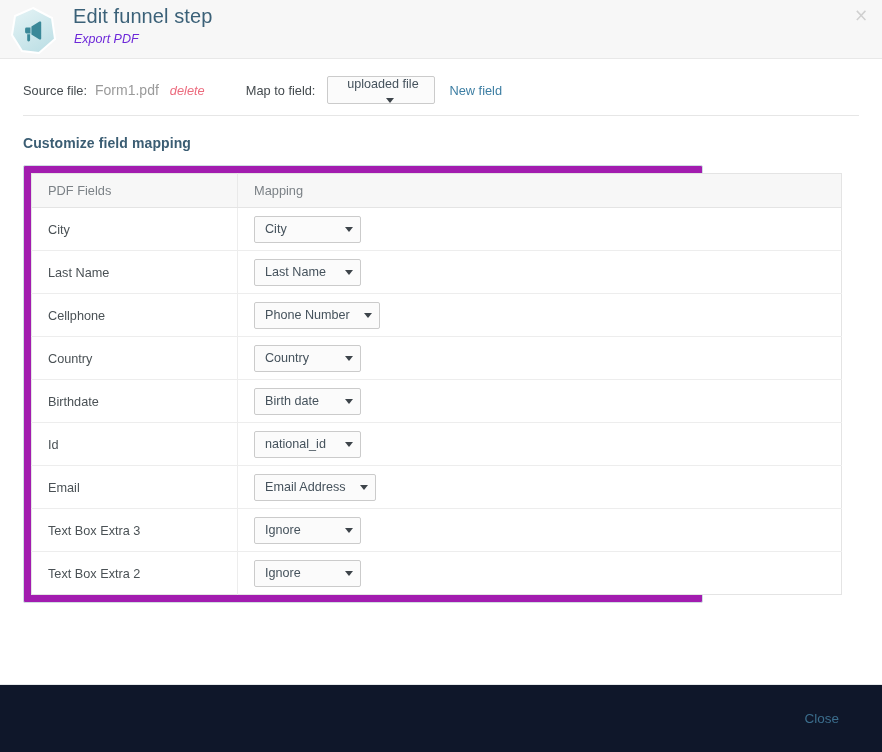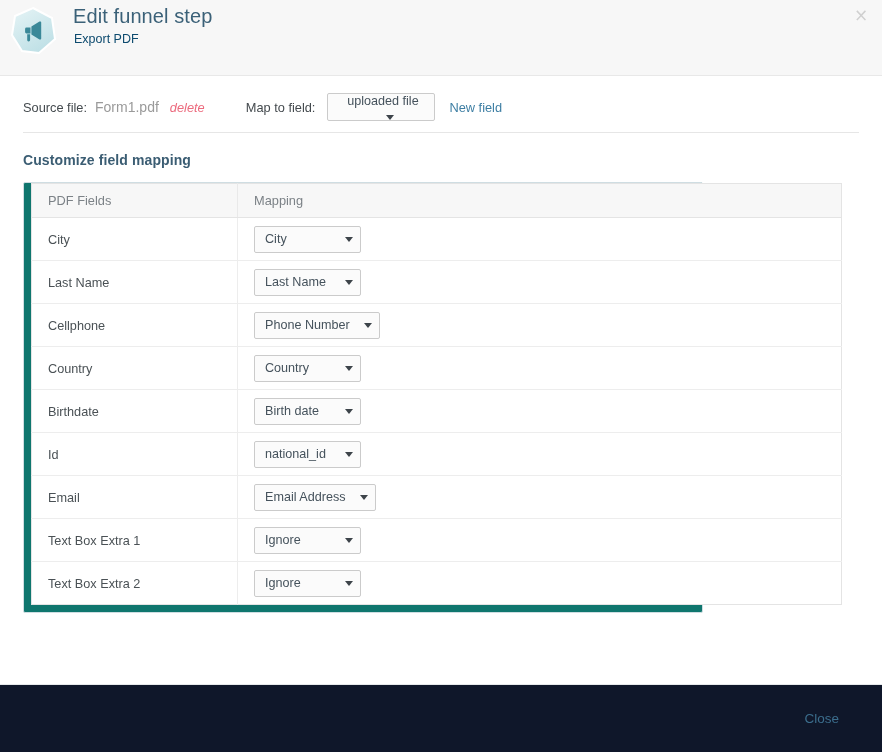--- a/index.html
+++ b/index.html
@@ -15,21 +15,21 @@
     position: relative;
     width: 882px;
     height: 752px;
     background: #ffffff;
     overflow: hidden;
   }
 
   
   .modal-header {
     position: relative;
-    height: 76px;
+    height: 59px;
     background: #f7f7f7;
     border-bottom: 1px solid #e8e8e8;
   }
   .header-icon-wrap {
     position: absolute;
     left: 9px; top: 6px;
     width: 48px; height: 50px;
   }
   .header-icon-wrap svg { display: block; }
   .header-title {
@@ -37,22 +37,23 @@
     left: 73px; top: 5px;
     font-size: 20px;
     color: #3b6178;
     letter-spacing: .1px;
     white-space: nowrap;
   }
   .header-subtitle {
     position: absolute;
     left: 74px; top: 32px;
     font-size: 12.5px;
-    color: #0c4a6e;
-    white-space: nowrap;
+    color: #6d28d9;
+    white-space: nowrap;
+    font-style: italic;
   }
   .close-x {
     position: absolute;
     right: 8px; top: 2px;
     width: 26px; height: 26px;
     line-height: 26px;
     text-align: center;
     font-size: 17px;
     color: #d0d0d0;
     cursor: pointer;
@@ -147,22 +148,22 @@
     font-weight: bold;
     color: #3b5d73;
     letter-spacing: .1px;
   }
 
   
   .table-outer {
     margin: 14px 0 0 23px;
     width: 680px;
     border: 1px solid #cfdde2;
-    background: #0f766e;
-    padding: 0 0 7px 7px;
+    background: #a21caf;
+    padding: 7px 0 7px 7px;
     border-radius: 2px;
   }
   .mapping-table {
     width: 811px;
     border: 1px solid #e4e4e4;
     border-collapse: collapse;
     background: #ffffff;
   }
   .mapping-table thead th {
     background: #f7f7f7;
@@ -333,21 +334,21 @@
                 </span></td>
             </tr>
             <tr>
               <td class="col-field"><span class="field-name">Email</span></td>
               <td class="cell-map"><span class="dd dd-map">
                   <span class="dd-text">Email Address</span>
                   <span class="caret"></span>
                 </span></td>
             </tr>
             <tr>
-              <td class="col-field"><span class="field-name">Text Box Extra 1</span></td>
+              <td class="col-field"><span class="field-name">Text Box Extra 3</span></td>
               <td class="cell-map"><span class="dd dd-map">
                   <span class="dd-text">Ignore</span>
                   <span class="caret"></span>
                 </span></td>
             </tr>
             <tr>
               <td class="col-field"><span class="field-name">Text Box Extra 2</span></td>
               <td class="cell-map"><span class="dd dd-map">
                   <span class="dd-text">Ignore</span>
                   <span class="caret"></span>

